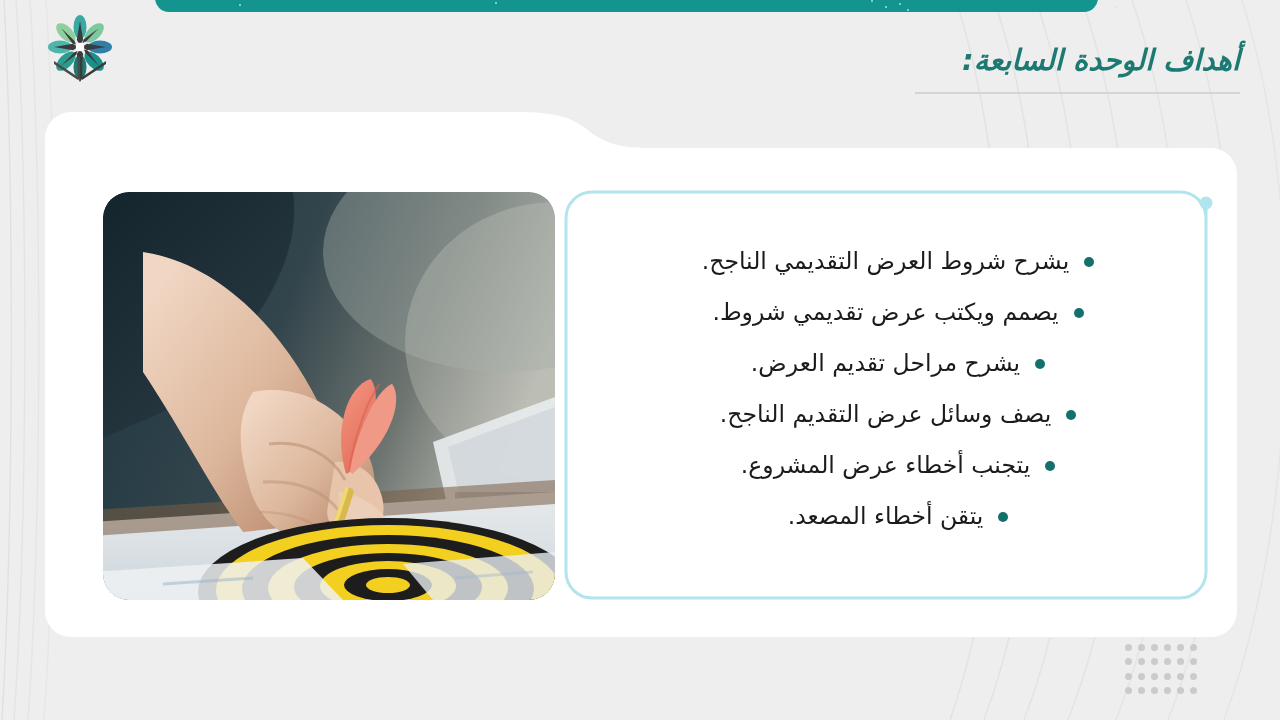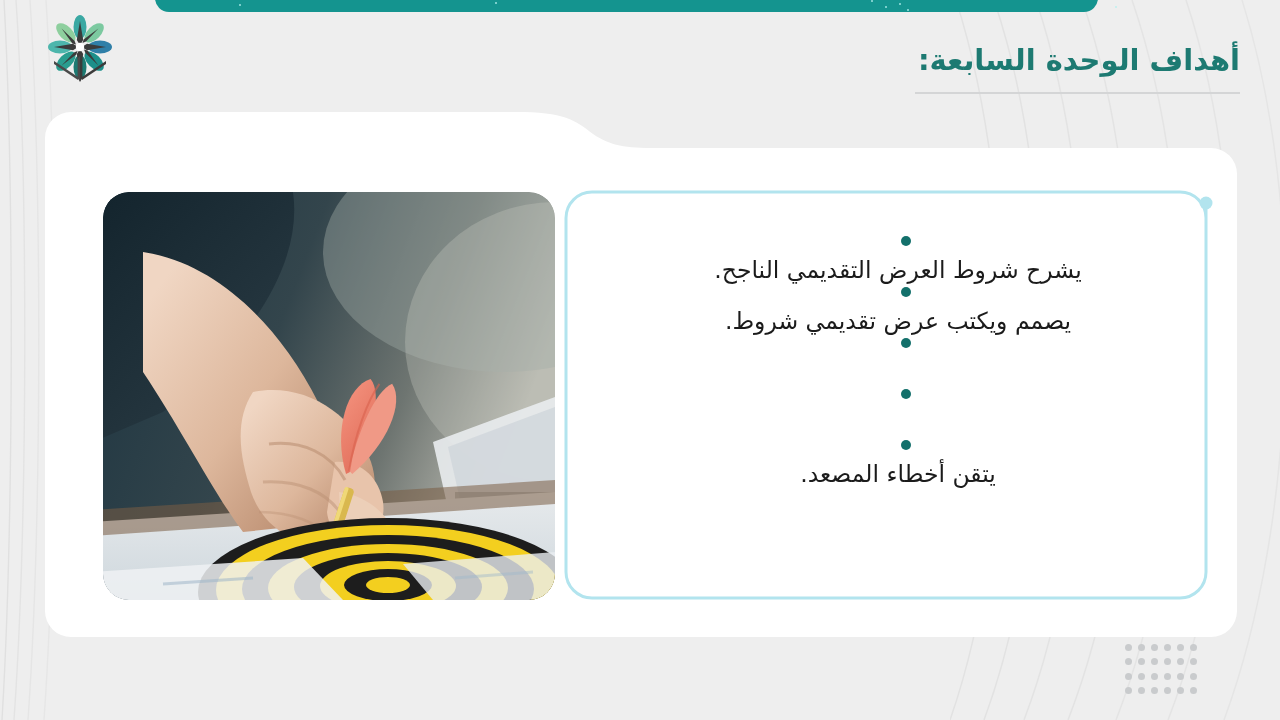--- a/index.html
+++ b/index.html
@@ -79,20 +79,21 @@
   }
 
   
   .title-block {
     position: absolute;
     right: 40px;
     top: 42px;
     width: 420px;
     text-align: right;
     direction: rtl;
+    font-style: italic;
   }
   .title-text {
     font-size: 29px;
     font-weight: bold;
     color: #1d7a72;
     line-height: 1.25;
     letter-spacing: 0;
     white-space: nowrap;
   }
   .title-rule {
@@ -148,23 +149,22 @@
   .bullet-list {
     position: absolute;
     right: 72px;
     top: 236px;
     width: 620px;
     direction: rtl;
     text-align: right;
   }
   .bullet-row {
     display: flex;
-    flex-direction: column;
     align-items: center;
-    justify-content: space-between;
+    justify-content: center;
     height: 51px;
   }
   .bullet-dot {
     flex: 0 0 auto;
     width: 10px;
     height: 10px;
     border-radius: 50%;
     background: #13706b;
     margin-left: 15px;
   }
@@ -410,23 +410,29 @@
     <div class="bullet-row">
       <span class="bullet-dot"></span>
       <span class="bullet-text">يشرح شروط العرض التقديمي الناجح.</span>
     </div>
     <div class="bullet-row">
       <span class="bullet-dot"></span>
       <span class="bullet-text">يصمم ويكتب عرض تقديمي شروط.</span>
     </div>
     <div class="bullet-row">
       <span class="bullet-dot"></span>
-    </div>
-    <div class="bullet-row">
-      <span class="bullet-dot"></span>
+      <span class="bullet-text">يشرح مراحل تقديم العرض.</span>
+    </div>
+    <div class="bullet-row">
+      <span class="bullet-dot"></span>
+      <span class="bullet-text">يصف وسائل عرض التقديم الناجح.</span>
+    </div>
+    <div class="bullet-row">
+      <span class="bullet-dot"></span>
+      <span class="bullet-text">يتجنب أخطاء عرض المشروع.</span>
     </div>
     <div class="bullet-row">
       <span class="bullet-dot"></span>
       <span class="bullet-text">يتقن أخطاء المصعد.</span>
     </div>
   </div>
 
 </div>
 
 </body></html>

